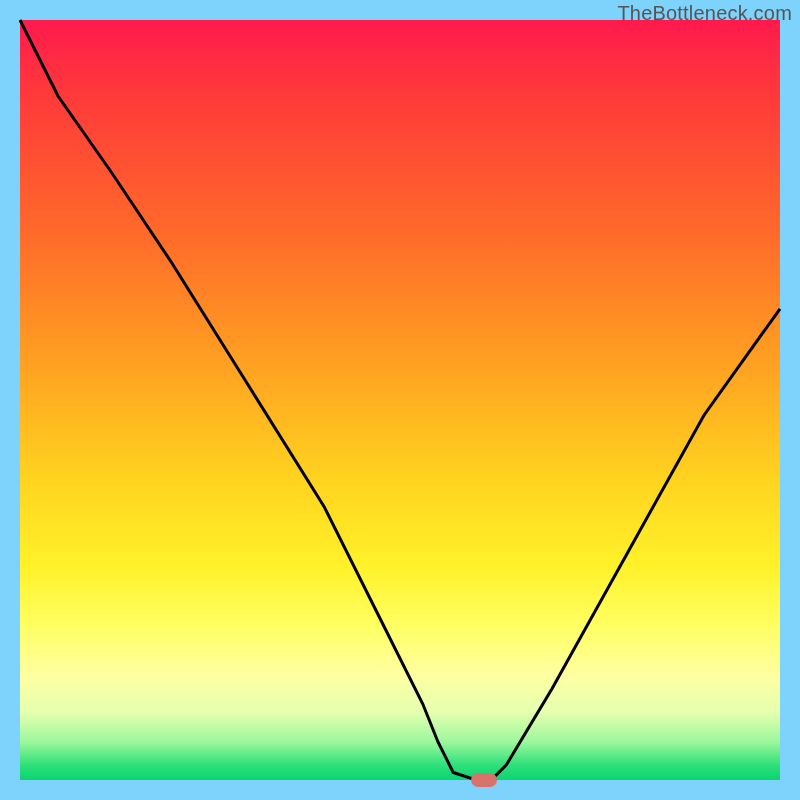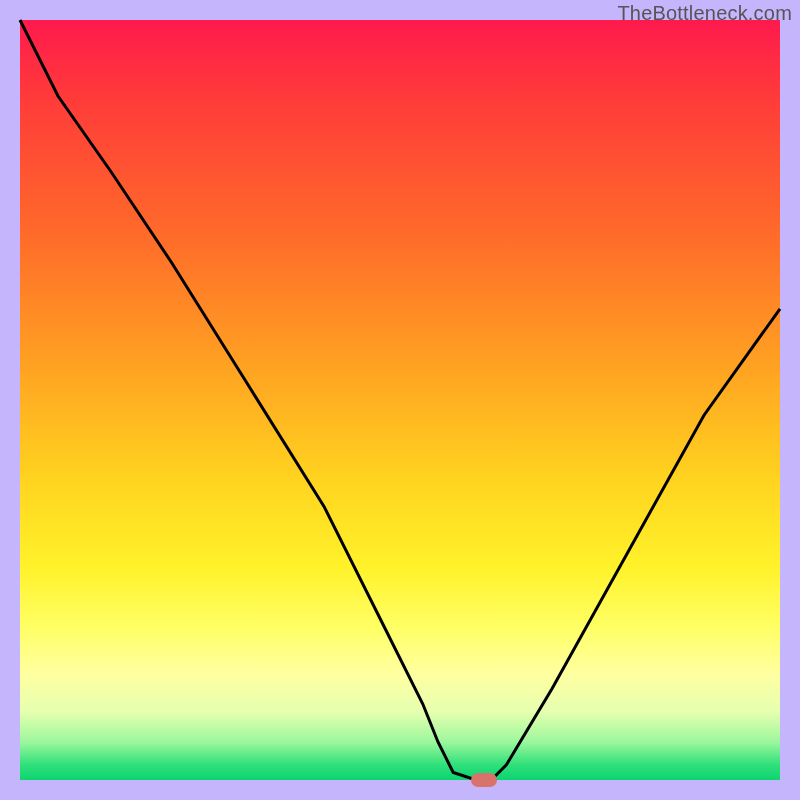--- a/index.html
+++ b/index.html
@@ -8,21 +8,21 @@
     width: 800px;
     height: 800px;
     overflow: hidden;
     background: #000;
     font-family: Arial, Helvetica, sans-serif;
   }
   .frame {
     position: relative;
     width: 800px;
     height: 800px;
-    background: #c4b5fd;
+    background: #7dd3fc;
   }
   .plot-area {
     position: absolute;
     left: 20px;
     top: 20px;
     width: 760px;
     height: 760px;
     
     background: linear-gradient(
       to bottom,

